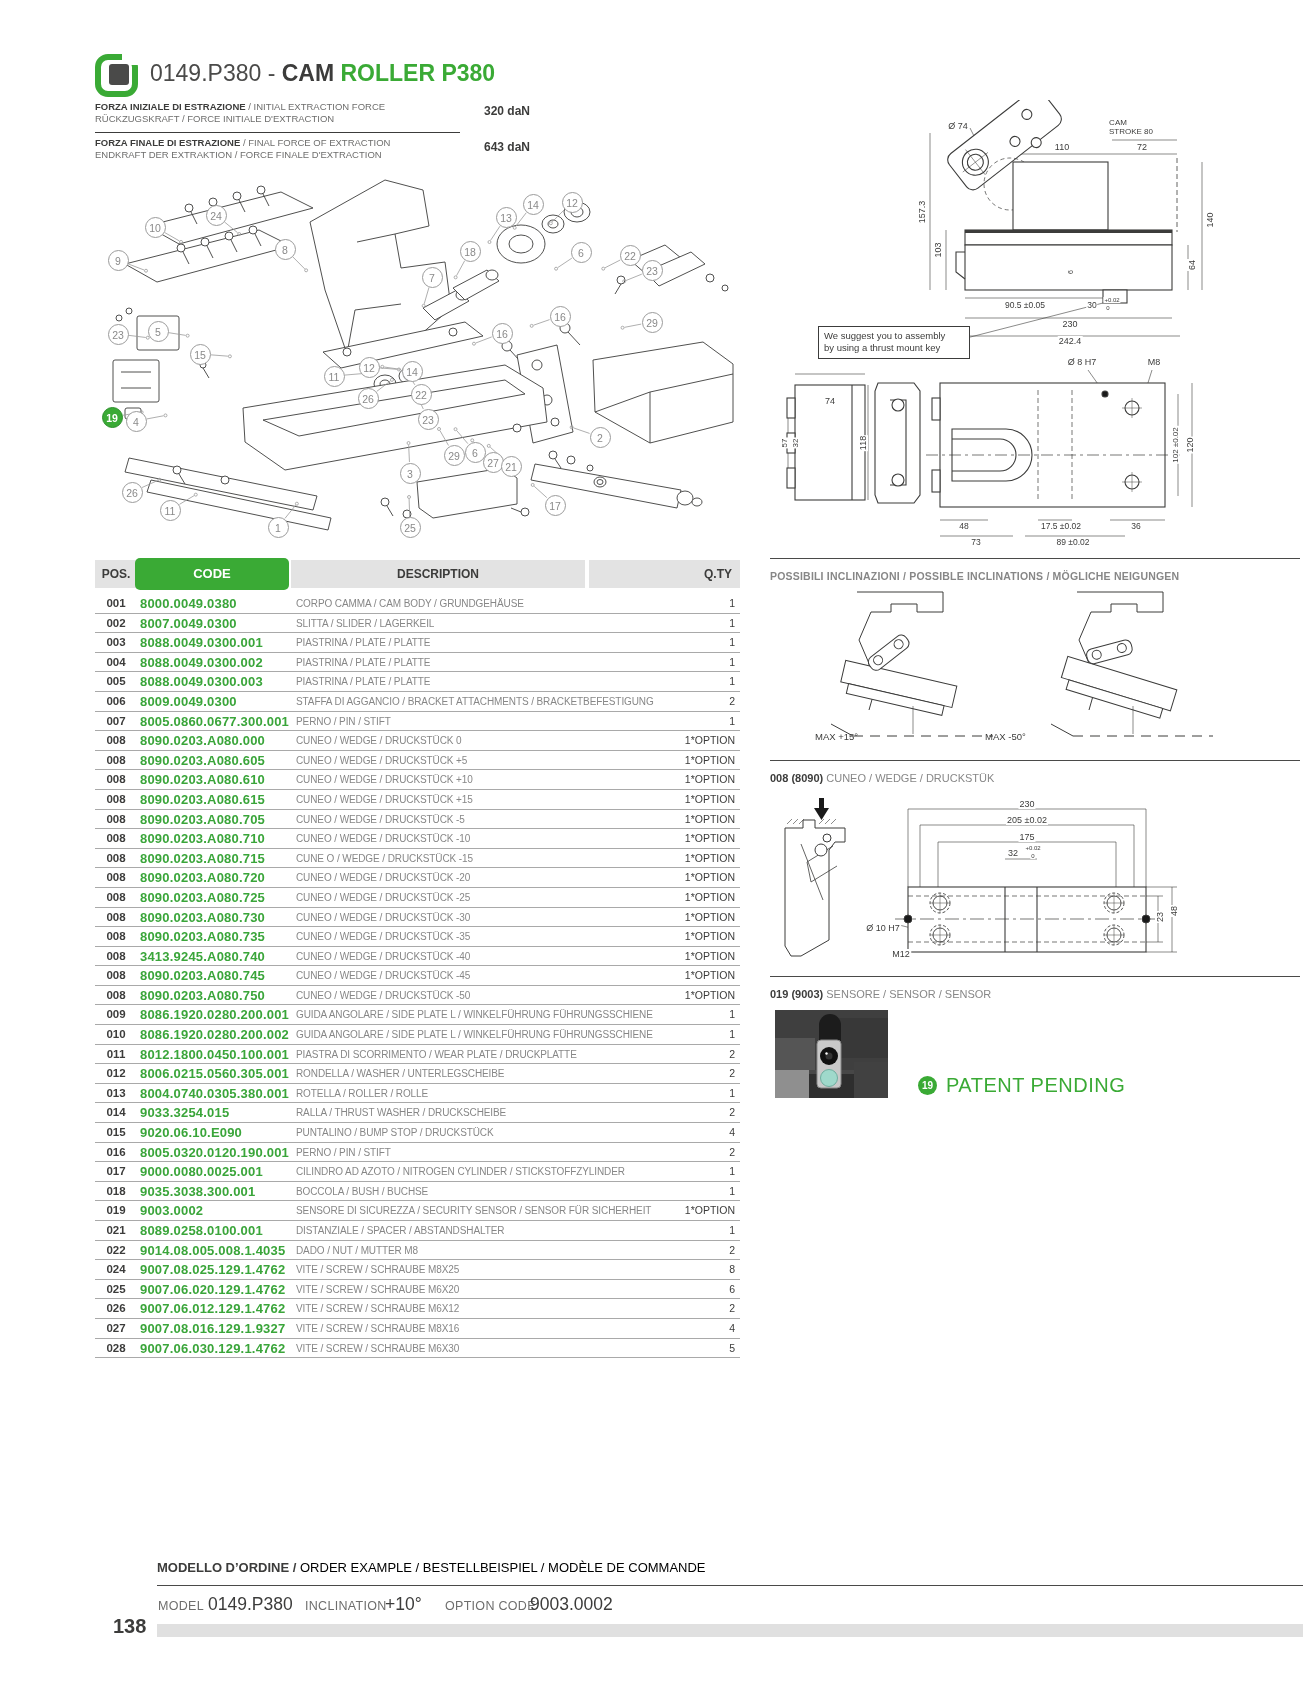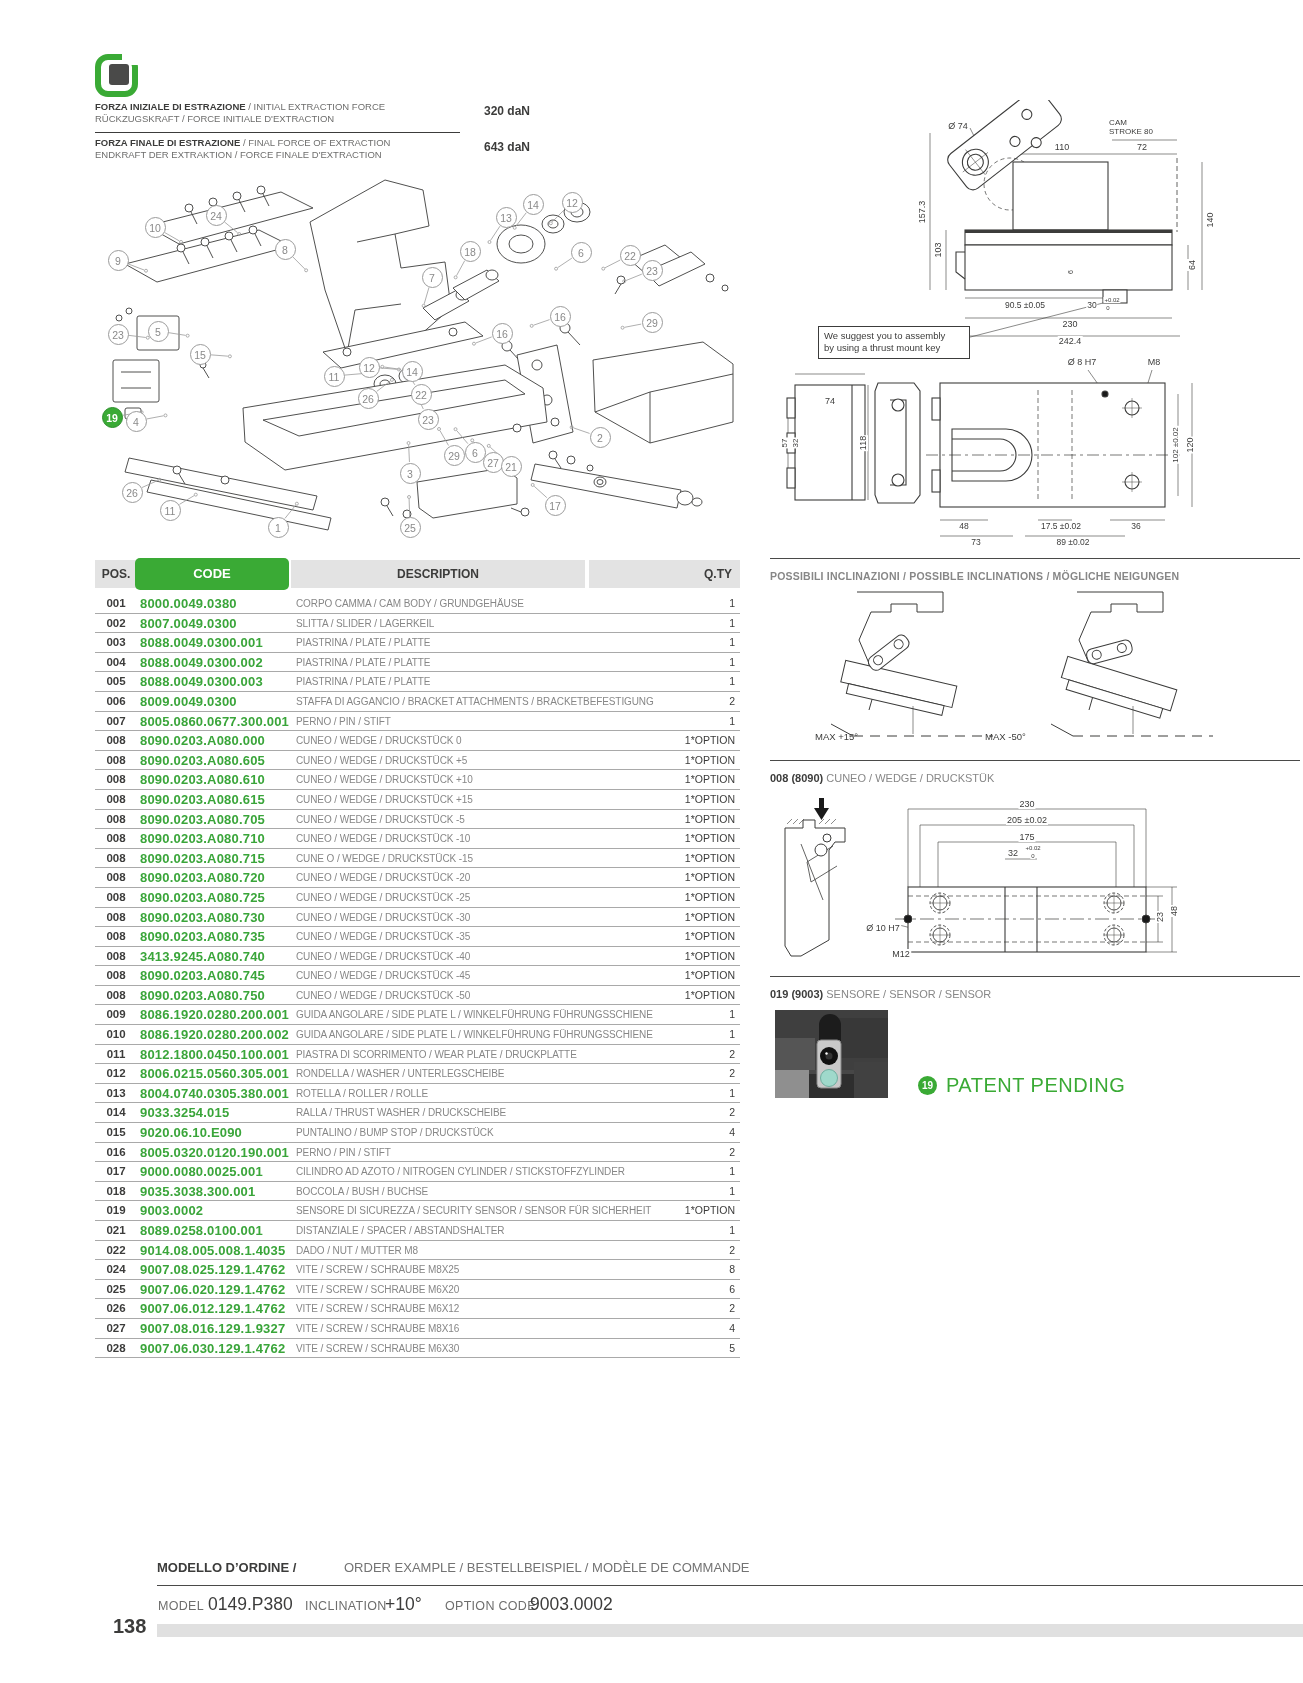--- a/index.html
+++ b/index.html
@@ -64,21 +64,21 @@
   
   .sensor-photo{position:absolute;left:775px;top:1010px;width:113px;height:88px;overflow:hidden;}
   .patent{position:absolute;left:918px;top:1074px;display:flex;align-items:center;gap:9px;}
   .patent-badge{width:19px;height:19px;border-radius:50%;background:#3aaa35;color:#fff;font-size:10px;
                 font-weight:bold;text-align:center;line-height:19px;}
   .patent-text{color:#3aaa35;font-size:20px;letter-spacing:.5px;white-space:nowrap;}
   
   .order{position:absolute;left:157px;top:1560px;width:1146px;height:60px;}
   .order-title{font-size:13px;white-space:nowrap;}
   .order-title b{color:#3c3c3b;}
-  .order-title span{color:#737373;margin-left:44px;}
+  .order-title span{color:#000000;}
   .order-rule{position:absolute;left:0;top:25px;width:1146px;border-top:1.5px solid #4a4a49;}
   .order-row{position:absolute;left:0;top:34px;width:1146px;height:24px;}
   .o-label{position:absolute;top:5px;font-size:12.5px;color:#6e6e6d;letter-spacing:.3px;}
   .o-value{position:absolute;top:0;font-size:17.5px;font-weight:normal;color:#3c3c3b;}
   .o-model-l{left:1px;} .o-model-v{left:51px;}
   .o-incl-l{left:148px;} .o-incl-v{left:228px;}
   .o-opt-l{left:288px;} .o-opt-v{left:373px;}
   .pagenum{position:absolute;left:113px;top:1615px;font-size:20px;font-weight:bold;color:#3c3c3b;}
   .graybar{position:absolute;left:157px;top:1624px;width:1146px;height:13px;background:#e0e0e0;}
 </style>
@@ -86,20 +86,23 @@
 <body>
 
 <div class="page">
 
   <div class="logo">
     <svg viewBox="0 0 44 46" width="44" height="46">
       <rect x="3" y="5" width="37" height="37" rx="10" fill="none" stroke="#3aaa35" stroke-width="6"></rect>
       <rect x="27" y="0" width="17" height="13" fill="#fff"></rect>
       <rect x="14" y="12" width="20" height="21" rx="3" fill="#4a4a49"></rect>
     </svg>
+  </div>
+  <div class="title">
+    <span class="t-code">0149.P380 - </span><span class="t-cam">CAM</span><span class="t-green"> ROLLER P380</span>
   </div>
 
   <div class="specs">
     <div class="sp-row1">
       <span class="sp-b">FORZA INIZIALE DI ESTRAZIONE</span><span class="sp-g"> / INITIAL EXTRACTION FORCE</span><br>
       <span class="sp-g">RÜCKZUGSKRAFT / FORCE INITIALE D'EXTRACTION</span>
     </div>
     <div class="sp-val1">320 daN</div>
     <div class="sp-rule"></div>
     <div class="sp-row2">

